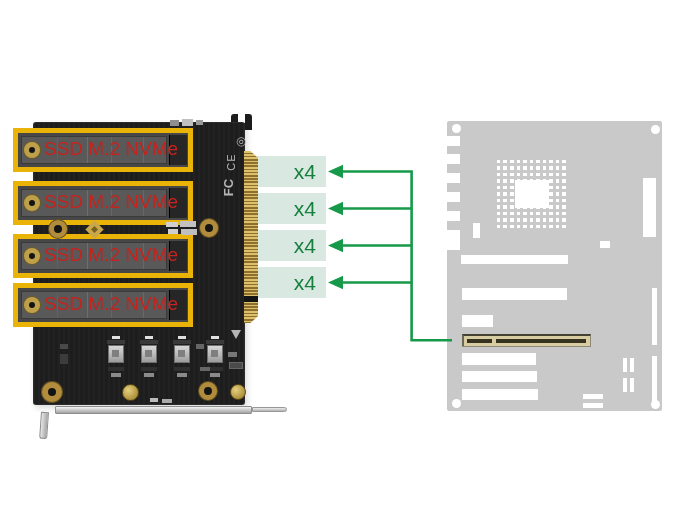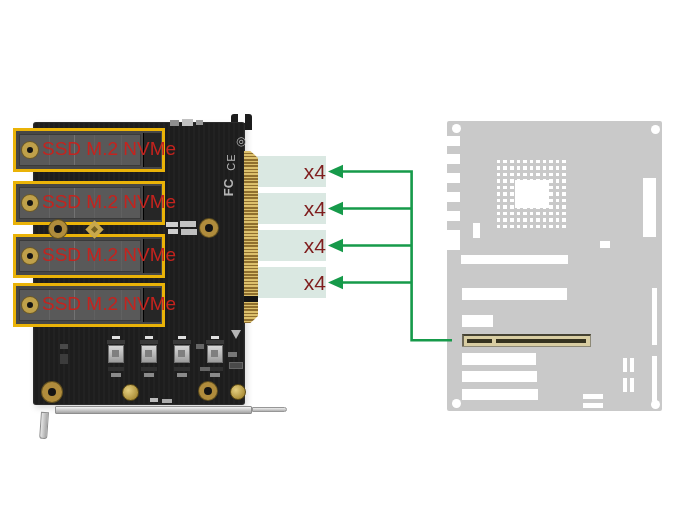--- a/index.html
+++ b/index.html
@@ -1,37 +1,37 @@
 <!DOCTYPE html>
 <html><head>
 <meta charset="utf-8">
 <style>
   html,body{margin:0;padding:0;background:#fff;}
   .stage{position:relative;width:700px;height:530px;background:#ffffff;overflow:hidden;
          font-family:"Liberation Sans",sans-serif;}
 
   
   .lane-band{position:absolute;left:257px;width:69px;height:31px;background:#dae8e2;}
-  .lane-band span{display:block;text-align:right;padding-right:0;line-height:31px;
-                  font-size:21px;color:#7f1d1d;}
+  .lane-band span{display:block;text-align:right;padding-right:10px;line-height:31px;
+                  font-size:21px;color:#15803d;}
 
   
   .card{position:absolute;left:33px;top:122px;width:212px;height:283px;background:#1d1d1d;
         border-radius:3px;box-shadow:inset 0 0 0 1px #2c2c2c,2px 3px 6px rgba(0,0,0,.15);
         background-image:repeating-linear-gradient(90deg,rgba(255,255,255,.025) 0 2px,transparent 2px 5px);}
   .card-tab{position:absolute;left:231px;top:114px;width:21px;height:16px;background:#1d1d1d;
             border-radius:3px 3px 0 0;}
   .card-tab-notch{position:absolute;left:238px;top:114px;width:7px;height:9px;background:#fff;}
   .gold{position:absolute;left:244px;top:151px;width:14px;height:172px;
         background:repeating-linear-gradient(180deg,#dcc06c 0 1.6px,#8f6f2e 1.6px 3.2px);
         clip-path:polygon(0 0,45% 0,100% 4%,100% 96%,45% 100%,0 100%);}
   .gold-notch{position:absolute;left:244px;top:296px;width:14px;height:6px;background:#141414;}
 
-  .ssd{position:absolute;left:13px;width:152px;height:44px;background:#474747;
-       border:3px solid #eab308;box-sizing:border-box;}
+  .ssd{position:absolute;left:13px;width:180px;height:44px;background:#474747;
+       border:5px solid #eab308;box-sizing:border-box;}
   .ssd-inner{position:absolute;left:3px;top:3px;right:21px;bottom:3px;background:#595959;
              border:1px solid #3a3a3a;
              background-image:linear-gradient(90deg,transparent 24%,rgba(120,120,120,.8) 24.3%,transparent 24.8%),
                               linear-gradient(90deg,transparent 45%,rgba(130,130,130,.8) 45.3%,transparent 45.8%),
                               linear-gradient(90deg,transparent 62%,rgba(120,120,120,.8) 62.3%,transparent 62.8%),
                               linear-gradient(90deg,transparent 84%,rgba(110,110,110,.8) 84.3%,transparent 84.8%);}
   .ssd-conn{position:absolute;right:1px;top:2px;width:17px;bottom:2px;background:#262626;
             border-left:1px solid #000;}
   .ssd-screw{position:absolute;left:6px;top:50%;margin-top:-8px;width:16px;height:16px;border-radius:50%;
              border:5px solid #bfa04a;background:#141414;box-sizing:border-box;box-shadow:0 0 0 1px #6e5a24;}

